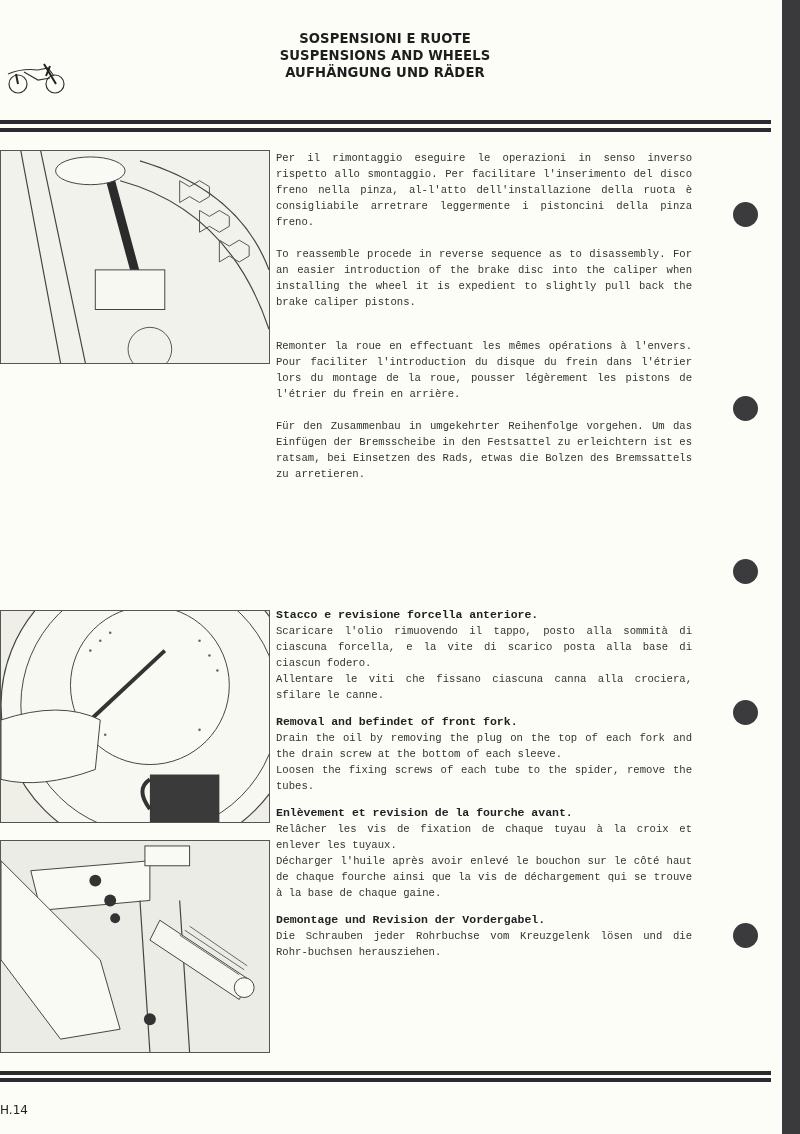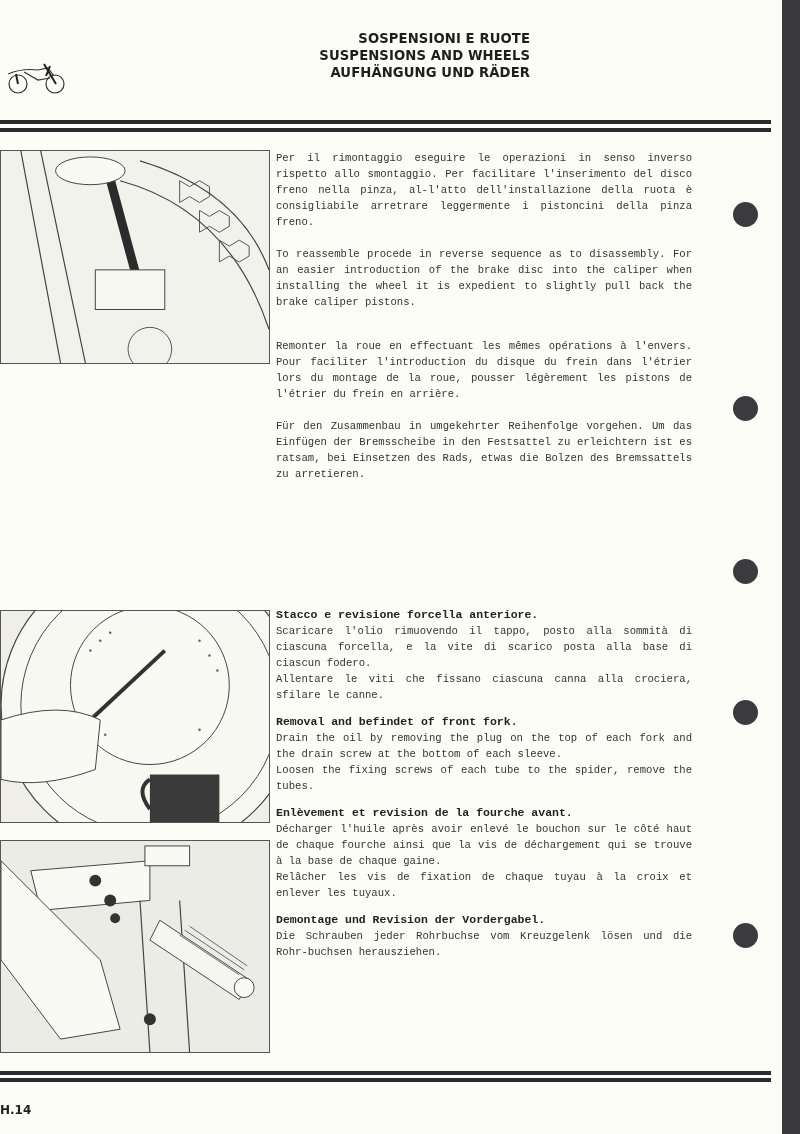--- a/index.html
+++ b/index.html
@@ -1,35 +1,35 @@
 <!DOCTYPE html>
 <html><head>
 <meta charset="utf-8">
 <style>
   html,body{margin:0;padding:0;}
   body{width:800px;height:1134px;background:#fdfdf8;position:relative;overflow:hidden;font-family:"DejaVu Sans",sans-serif;color:#2a2a2a;}
   .edge{position:absolute;right:0;top:0;width:18px;height:1134px;background:#3a3a3c;}
   .logo{position:absolute;left:4px;top:58px;width:64px;height:40px;}
-  .titles{position:absolute;left:240px;top:30px;width:290px;text-align:right;font-family:"DejaVu Sans",sans-serif;font-weight:bold;font-size:13.2px;line-height:17px;color:#1e1e1e;letter-spacing:0.1px;}
+  .titles{position:absolute;left:240px;top:30px;width:290px;text-align:center;font-family:"DejaVu Sans",sans-serif;font-weight:bold;font-size:13.2px;line-height:17px;color:#1e1e1e;letter-spacing:0.1px;}
   .titles div{white-space:nowrap;}
   .rule{position:absolute;left:0;width:771px;background:#2a2a30;}
   .r1{top:120px;height:4px;}
   .r2{top:128px;height:4px;}
   .r3{top:1071px;height:4px;}
   .r4{top:1078px;height:4px;}
   .fig{position:absolute;left:0;width:270px;border:1px solid #555;background:#f4f4ee;overflow:hidden;box-sizing:border-box;}
   .fig1{top:150px;height:214px;}
   .fig2{top:610px;height:213px;}
   .fig3{top:840px;height:213px;}
   .fig svg{width:100%;height:100%;display:block;}
   .text{position:absolute;left:276px;width:416px;font-family:Liberation Mono, monospace;font-size:10.6px;line-height:16px;color:#333;text-align:justify;}
   .text p{margin:0;}
   .h{font-weight:bold;font-size:11.5px;color:#222;margin:0 0 2px 0;}
   .hole{position:absolute;left:733px;width:25px;height:25px;border-radius:50%;background:#3b3b3d;}
-  .pageno{position:absolute;left:0;top:1103px;font-weight:bold;font-size:12px;color:#222;font-family:"DejaVu Sans",sans-serif;}
+  .pageno{position:absolute;left:0;top:1103px;font-weight:normal;font-size:12px;color:#222;font-family:"DejaVu Sans",sans-serif;}
 </style>
 </head>
 <body>
 
 <div class="edge"></div>
 
 <svg class="logo" viewBox="0 0 64 40">
   <ellipse cx="14" cy="26" rx="9" ry="9" fill="none" stroke="#333" stroke-width="1.2"></ellipse>
   <ellipse cx="51" cy="26" rx="9" ry="9" fill="none" stroke="#333" stroke-width="1.2"></ellipse>
   <path d="M4 16 Q18 10 34 12 L44 10 L50 18 M20 14 L34 22 L46 20" fill="none" stroke="#333" stroke-width="1.2"></path>
@@ -120,22 +120,22 @@
     <p>Scaricare l'olio rimuovendo il tappo, posto alla sommità di ciascuna forcella, e la vite di scarico posta alla base di ciascun fodero.</p>
     <p>Allentare le viti che fissano ciascuna canna alla crociera, sfilare le canne.</p>
   </div>
   <div style="margin-bottom:11px;">
     <p class="h">Removal and befindet of front fork.</p>
     <p>Drain the oil by removing the plug on the top of each fork and the drain screw at the bottom of each sleeve.</p>
     <p>Loosen the fixing screws of each tube to the spider, remove the tubes.</p>
   </div>
   <div style="margin-bottom:11px;">
     <p class="h">Enlèvement et revision de la fourche avant.</p>
+    <p>Relâcher les vis de fixation de chaque tuyau à la croix et enlever les tuyaux.</p>
     <p>Décharger l'huile après avoir enlevé le bouchon sur le côté haut de chaque fourche ainsi que la vis de déchargement qui se trouve à la base de chaque gaine.</p>
-    <p>Relâcher les vis de fixation de chaque tuyau à la croix et enlever les tuyaux.</p>
   </div>
   <div>
     <p class="h">Demontage und Revision der Vordergabel.</p>
     <p>Die Schrauben jeder Rohrbuchse vom Kreuzgelenk lösen und die Rohr-buchsen herausziehen.</p>
   </div>
 </div>
 
 <div class="hole" style="top:202px;"></div>
 <div class="hole" style="top:396px;"></div>
 <div class="hole" style="top:559px;"></div>

